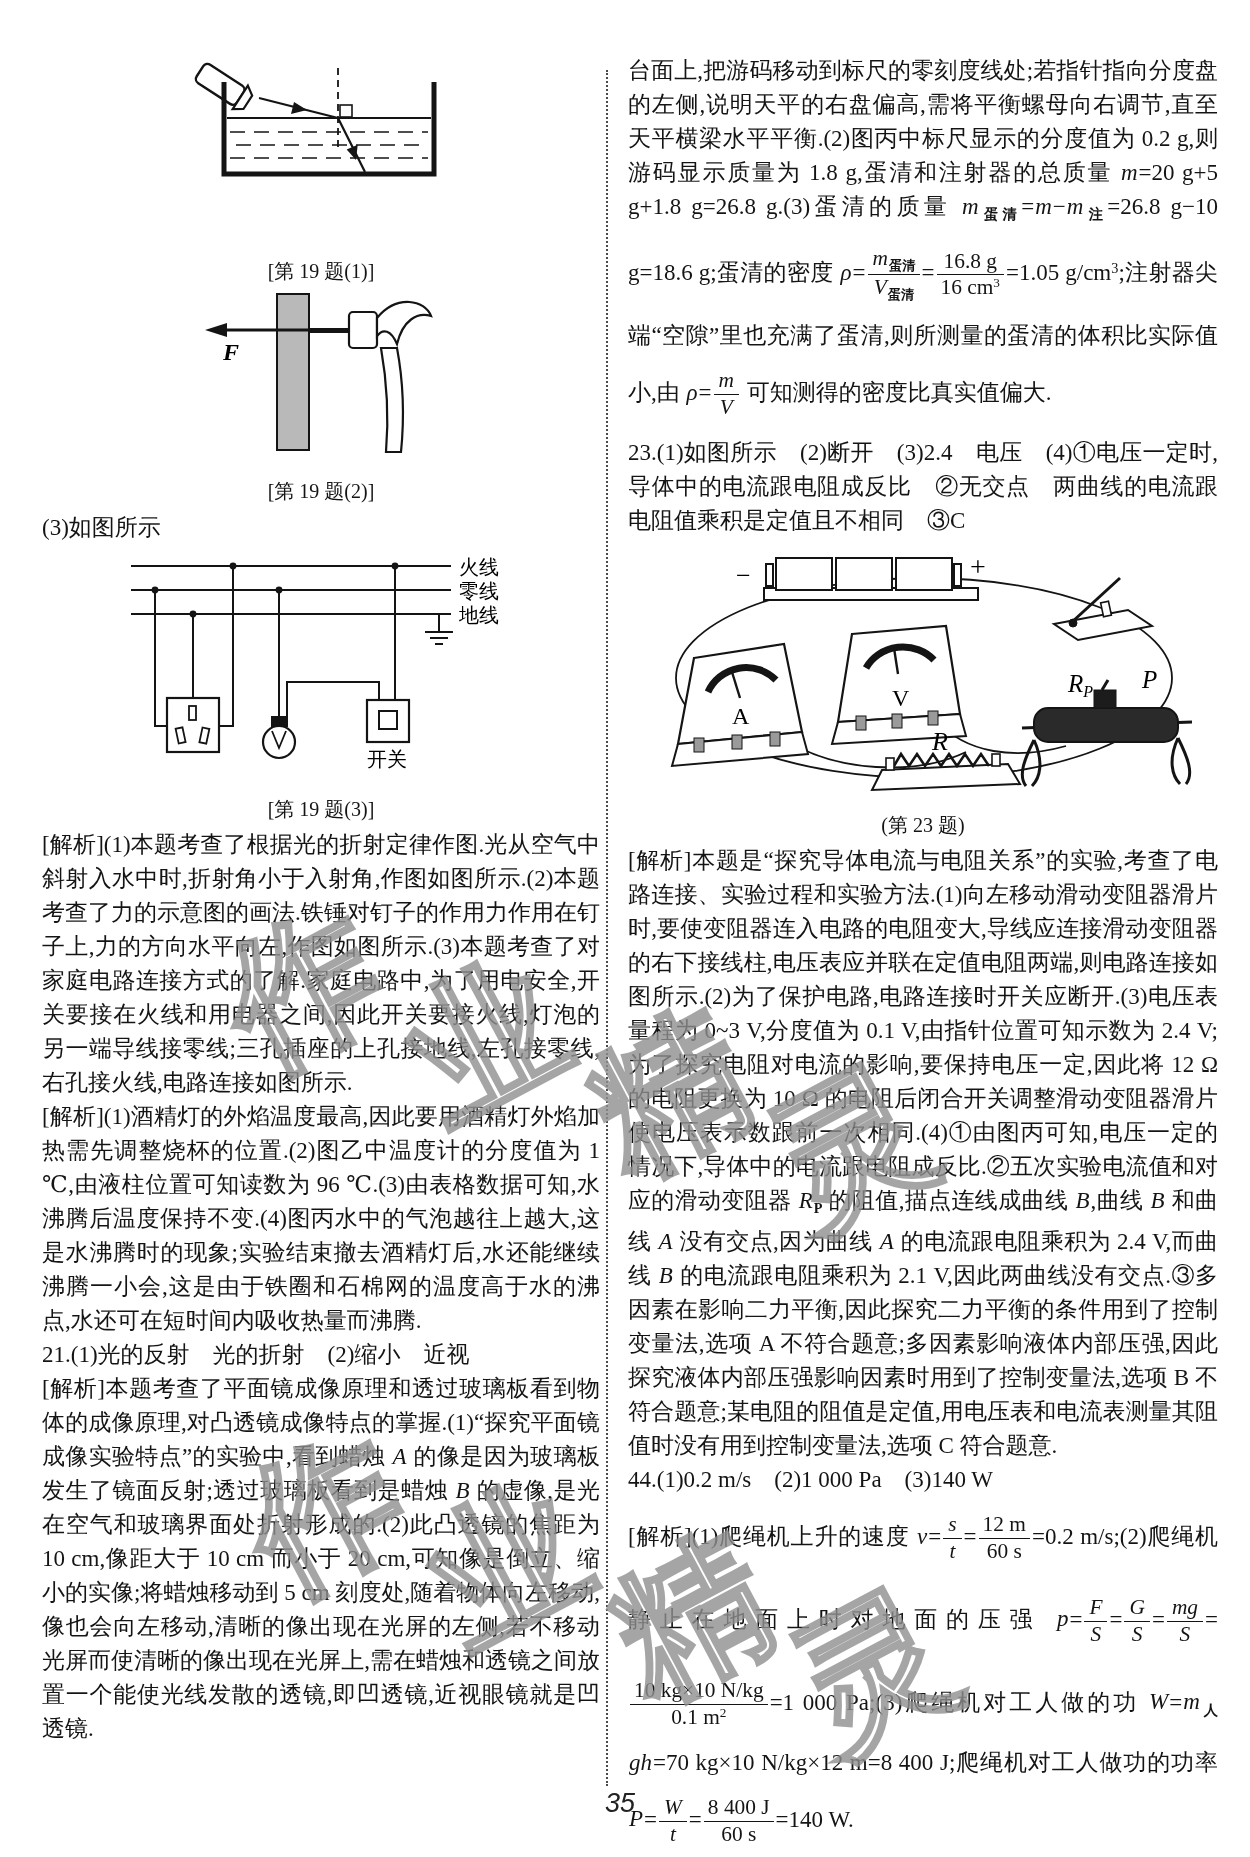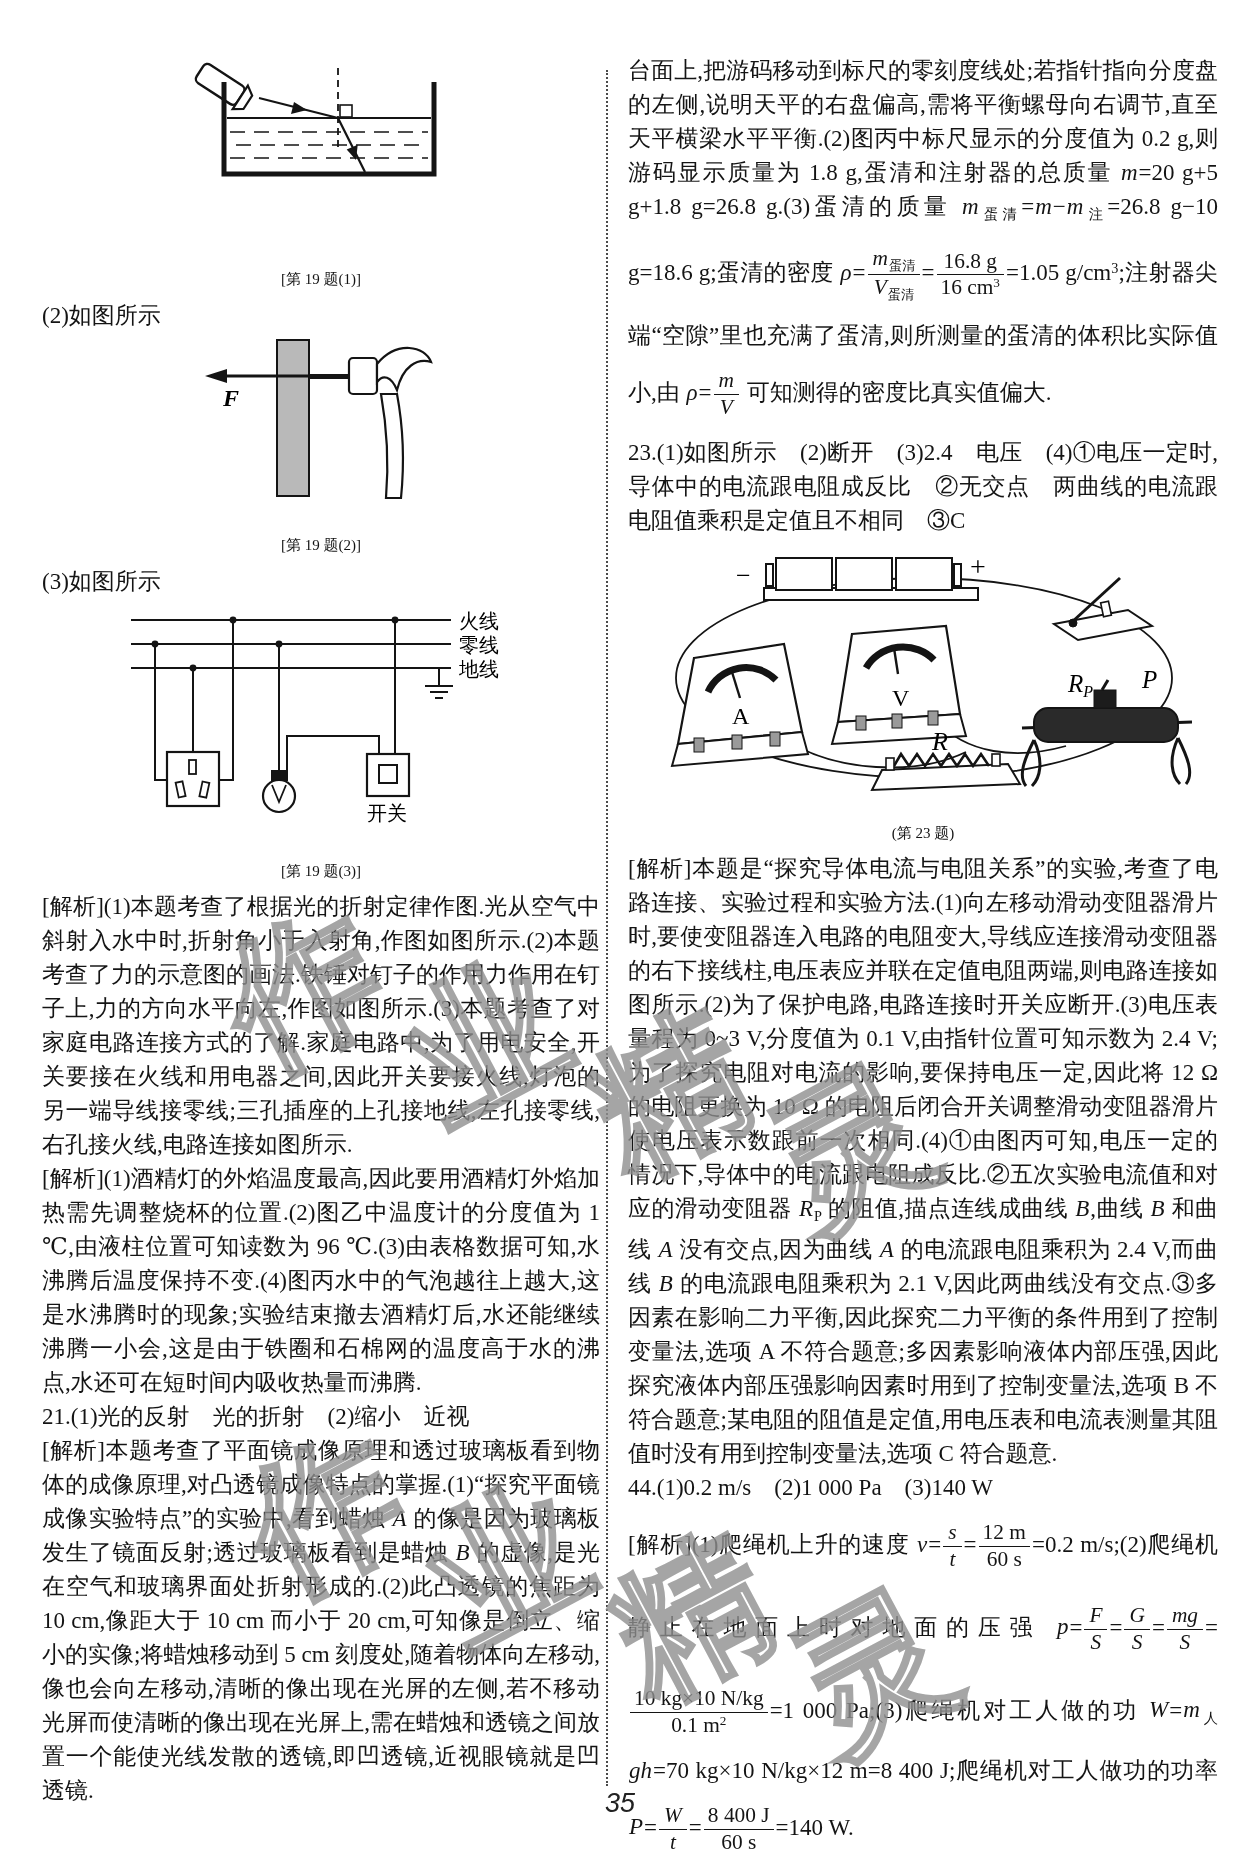--- a/index.html
+++ b/index.html
@@ -9,28 +9,28 @@
     font-family:"Liberation Serif","DejaVu Serif",serif;
     color:#141414;
   }
   .col{position:absolute;top:54px;font-size:23px;line-height:34px;text-align:justify;}
   .col-left{left:42px;width:558px;}
   .col-right{left:628px;width:590px;}
   .divider{position:absolute;left:606px;top:70px;height:1716px;border-left:2px dotted #4a4a4a;}
   p{margin:0;}
   b{font-weight:400;}
   .v{font-family:"Liberation Serif","DejaVu Serif",serif;font-style:italic;padding:0 1px;}
-  sub{font-size:0.62em;vertical-align:-0.35em;font-style:normal;}
+  sub{font-size:0.62em;vertical-align:-0.35em;font-style:normal;font-weight:bold;}
   sup{font-size:0.62em;vertical-align:0.5em;}
   .frac{display:inline-block;vertical-align:middle;text-align:center;line-height:1.12;font-size:0.93em;margin:16px 2px;}
   .fn{display:block;border-bottom:1.6px solid #141414;padding:0 4px 1px;}
   .fd{display:block;padding:1px 4px 0;}
   .figblock{text-align:center;margin:2px 0 4px;}
   .figblock svg{display:inline-block;}
-  .caption{font-size:15px;line-height:30px;text-align:center;margin:16px 0 4px;}
+  .caption{font-size:20px;line-height:30px;text-align:center;margin:8px 0 4px;}
   .intro{line-height:36px;}
   .wm{position:absolute;opacity:0.8;pointer-events:none;z-index:5;}
   .wm span{
     position:absolute;display:block;
     font-family:"Liberation Sans","DejaVu Sans",sans-serif;font-weight:700;
     font-size:152px;color:transparent;
     -webkit-text-stroke:3px #8f8f8f;
     transform:rotate(-28deg);
   }
   .wm span:nth-child(1){left:0;top:0;}
@@ -73,21 +73,20 @@
 
         <line x1="93" y1="42" x2="172" y2="62" stroke="#141414" stroke-width="2.2"></line>
         <polygon points="141,54 128,46 125,58" fill="#141414"></polygon>
 
         <line x1="172" y1="62" x2="199" y2="116" stroke="#141414" stroke-width="2.2"></line>
         <polygon points="192,103 180,96 189,88" fill="#141414" transform="rotate(18 188 97)"></polygon>
       </svg>
       <div class="caption">[第 19 题(1)]</div>
     </div>
 
-    <p class="intro">(2)如图所示</p>
 
     <div class="figblock">
       <svg width="280" height="168" viewBox="0 0 280 168">
 
         <rect x="96" y="4" width="32" height="156" fill="#b9b9b9" stroke="#141414" stroke-width="2"></rect>
 
         <rect x="128" y="38" width="42" height="5" fill="#141414"></rect>
 
         <line x1="168" y1="40" x2="38" y2="40" stroke="#141414" stroke-width="3.2"></line>
         <polygon points="24,40 46,33 46,47" fill="#141414"></polygon>

